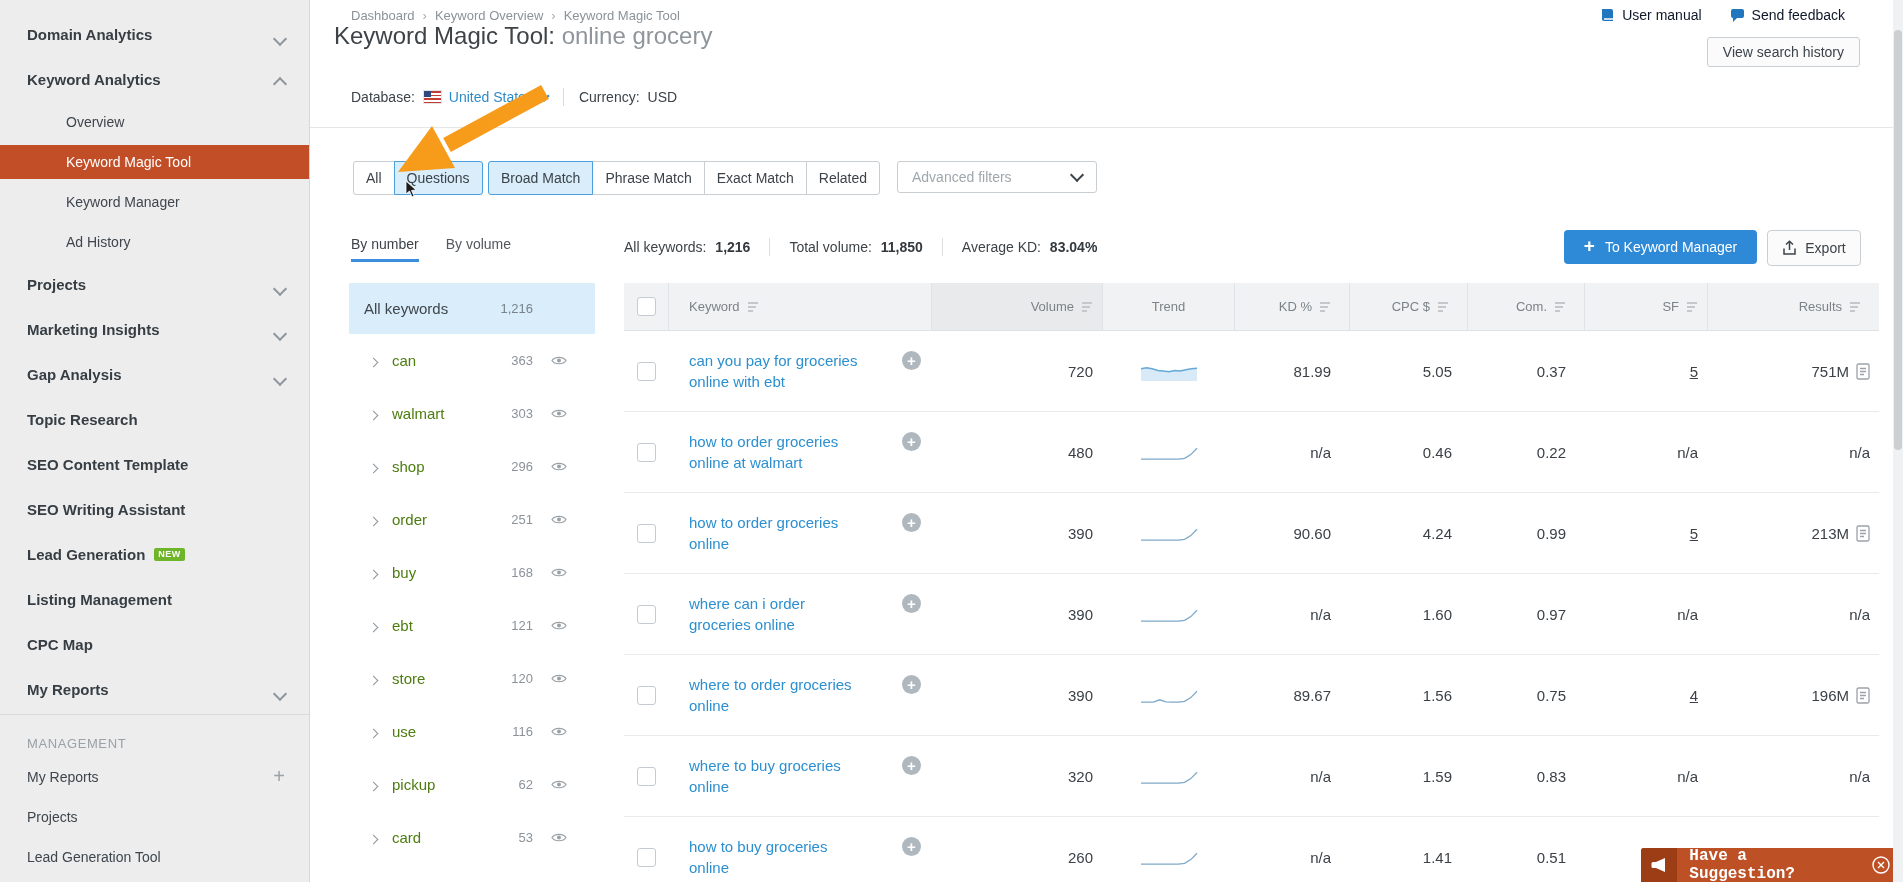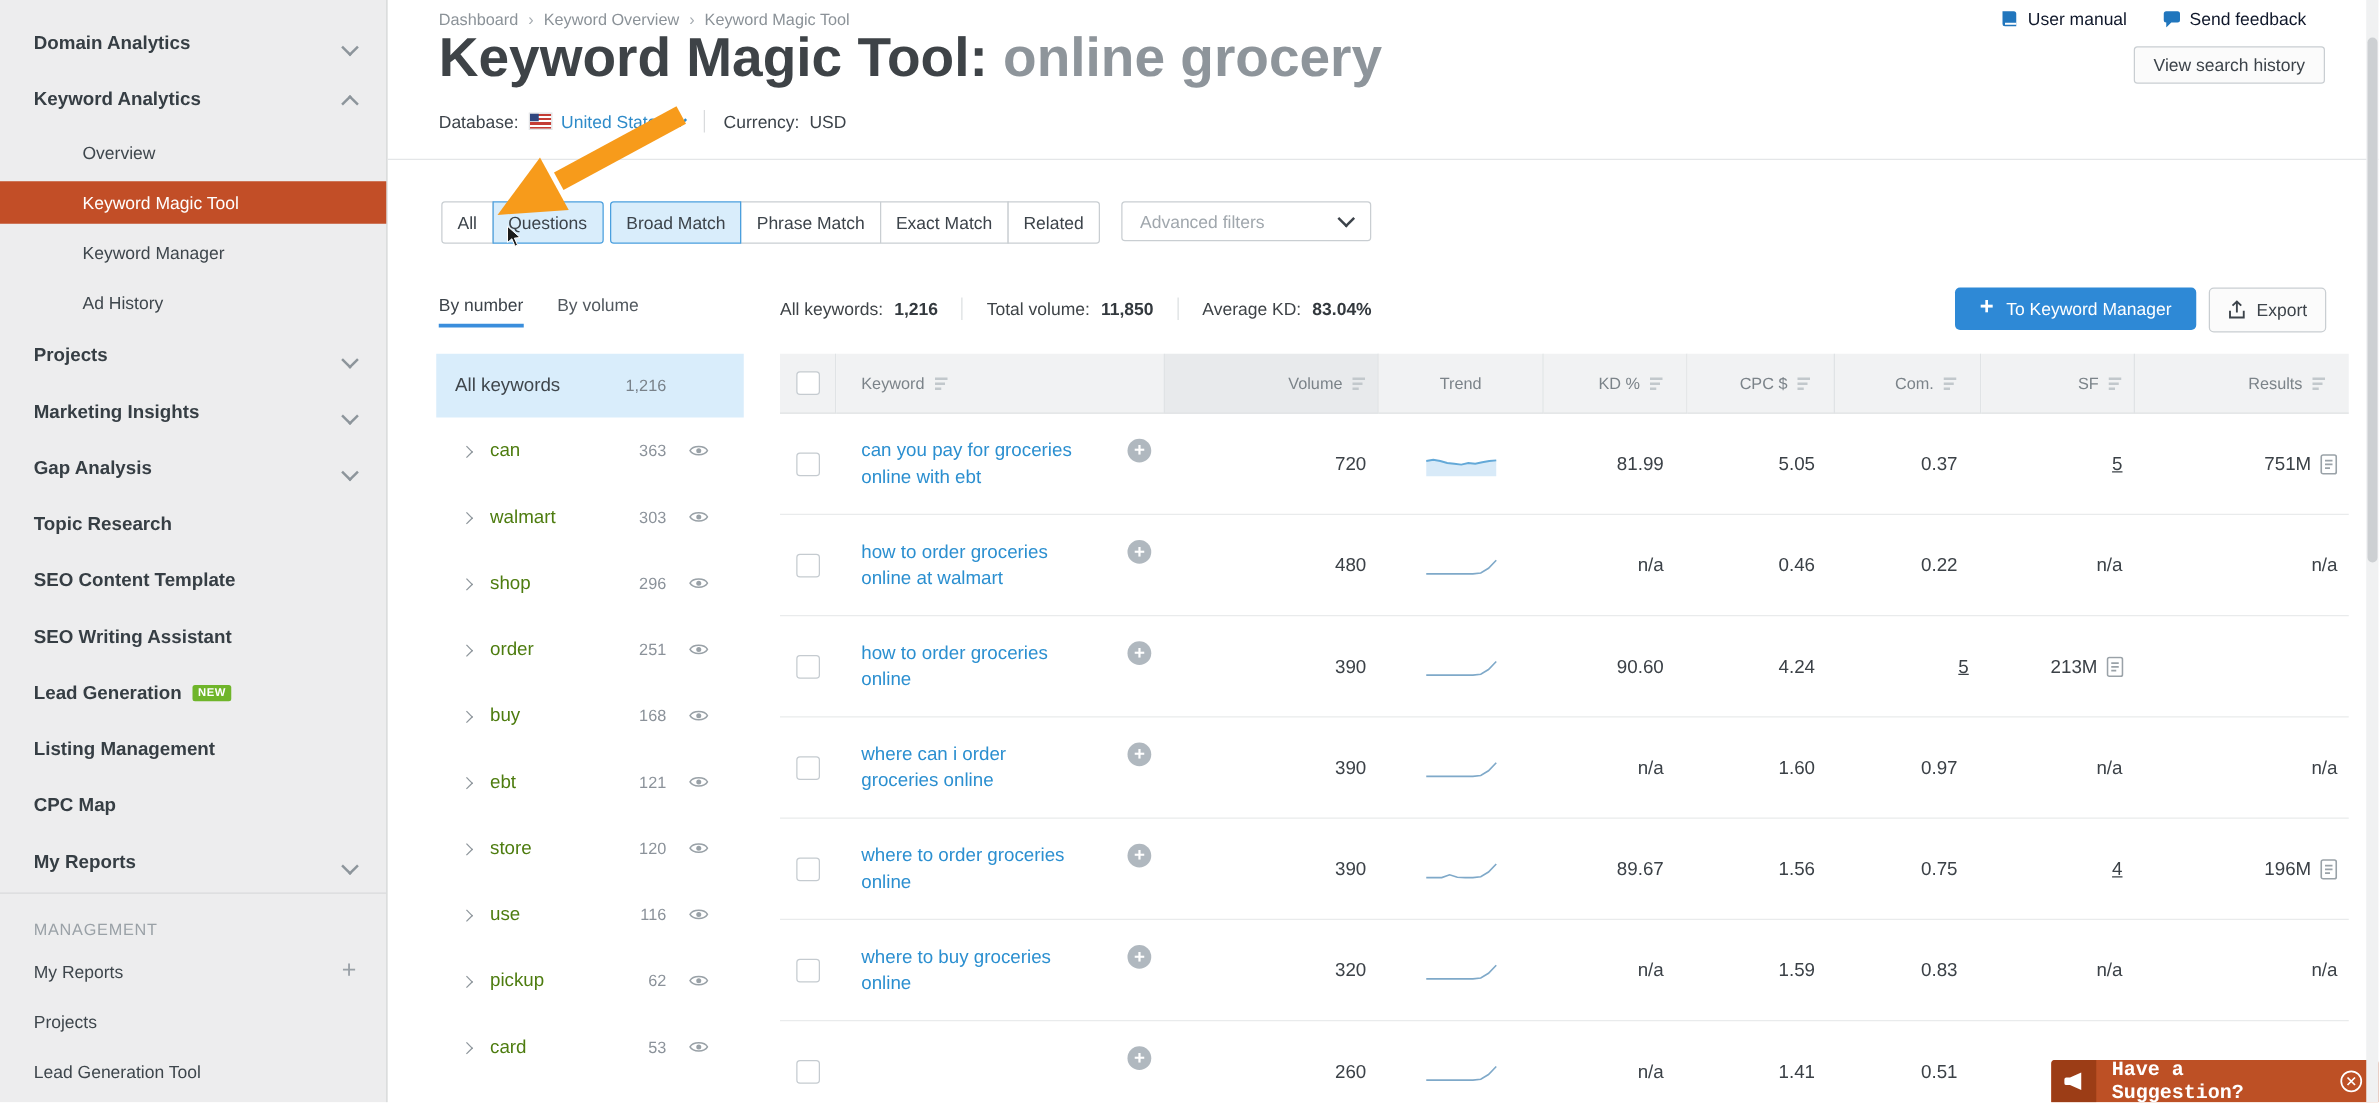--- a/index.html
+++ b/index.html
@@ -31,21 +31,21 @@
   .chev.blue{border-color:#2e8bc9;width:6px;height:6px;}
   .chev.dark{border-color:#3c434a;}
   
   .main{position:absolute;left:310px;top:0;width:1593px;height:882px;}
   .breadcrumb{position:absolute;left:41px;top:8px;font-size:13px;color:#8b9298;
               display:flex;align-items:center;gap:8px;}
   .crumb-sep{color:#a7adb2;font-size:13px;}
   .top-links{position:absolute;right:58px;top:7px;display:flex;gap:28px;align-items:center;
              font-size:14px;color:#0f172a;}
   .top-link{display:flex;align-items:center;gap:7px;cursor:pointer;}
-  .page-title{position:absolute;left:41px;top:22px;font-size:44px;font-weight:bold;
+  .page-title{position:absolute;left:24px;top:22px;font-size:24px;font-weight:normal;
               color:#3e4347;white-space:nowrap;}
   .page-title .query{color:#8e959b;}
   .btn-outline{display:flex;align-items:center;justify-content:center;background:#fbfbfb;
                border:1px solid #c9ced2;border-radius:3px;font-size:14px;color:#3c434a;cursor:pointer;}
   .view-history{position:absolute;right:43px;top:37px;height:28px;padding:0 15px;}
   .db-row{position:absolute;left:41px;top:88px;display:flex;align-items:center;font-size:14px;}
   .flag{position:relative;width:17px;height:12px;margin:0 8px 0 9px;
         background:repeating-linear-gradient(180deg,#c43c35 0 1.8px,#fff 1.8px 3.5px);
         outline:1px solid #e2e4e6;}
   .flag:after{content:"";position:absolute;left:0;top:0;width:7px;height:6px;background:#31477f;}
@@ -578,20 +578,21 @@
               <span class="addbtn">+</span>
             </div>
             <div class="td a-right pad10">390</div>
             <div class="td a-center">
               <svg width="58" height="22">
                 <polyline points="1.0,18.1 7.2,18.1 13.4,18.1 19.7,18.1 25.9,18.1 32.1,18.1 38.3,18.1 44.6,17.4 50.8,13.6 57.0,7.2" fill="none" stroke="#7fa9c9" stroke-width="1.3"></polyline>
               </svg>
             </div>
             <div class="td a-right pad18">90.60</div>
             <div class="td a-right pad16">4.24</div>
+            <div class="td a-right pad18">0.99</div>
             <div class="td a-right pad10">
               <span class="sf-link">5</span>
             </div>
             <div class="td a-right pad9">
               <span>213M</span>
               <span class="res-ic">
                 <svg width="14" height="17" viewBox="0 0 14 17">
                   <rect x="1" y="1" width="12" height="15" rx="1.5" fill="none" stroke="#9aa2a8" stroke-width="1.3"></rect>
                   <path d="M4 5.5 h6 M4 8.5 h6 M4 11.5 h4" stroke="#9aa2a8" stroke-width="1.3"></path>
                 </svg>
@@ -670,20 +671,21 @@
             <div class="td a-right pad10">n/a</div>
             <div class="td a-right pad9">
               <span>n/a</span>
             </div>
           </div>
           <div class="trow">
             <div class="td check">
               <div class="cbx"></div>
             </div>
             <div class="td kw-cell">
+              <div class="kw-text">how to buy groceries online</div>
               <span class="addbtn">+</span>
             </div>
             <div class="td a-right pad10">260</div>
             <div class="td a-center">
               <svg width="58" height="22">
                 <polyline points="1.0,18.1 7.2,18.1 13.4,18.1 19.7,18.1 25.9,18.1 32.1,18.1 38.3,18.1 44.6,17.4 50.8,13.6 57.0,7.2" fill="none" stroke="#7fa9c9" stroke-width="1.3"></polyline>
               </svg>
             </div>
             <div class="td a-right pad18">n/a</div>
             <div class="td a-right pad16">1.41</div>

